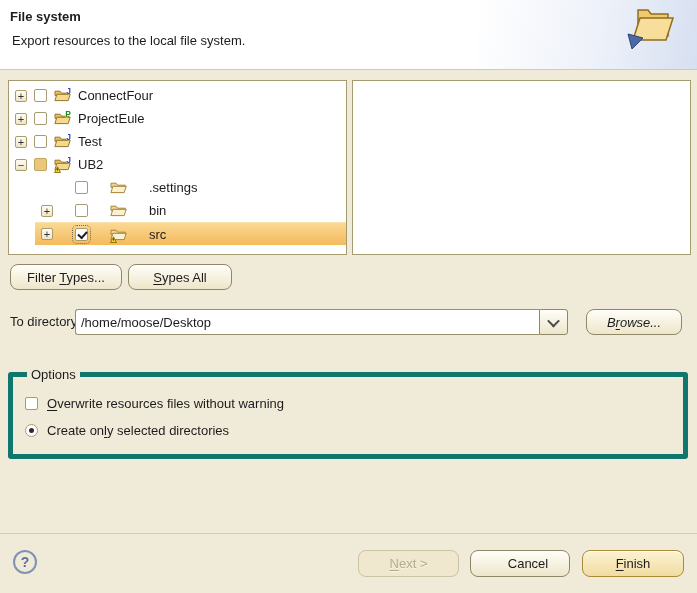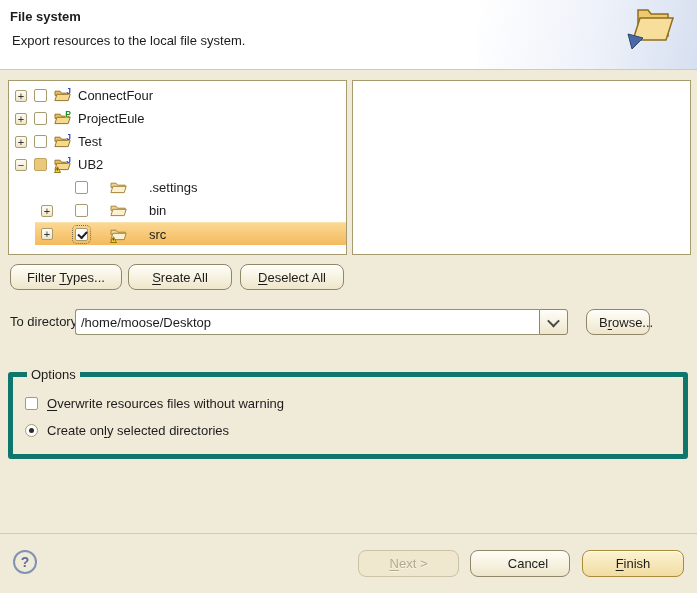--- a/index.html
+++ b/index.html
@@ -47,21 +47,21 @@
   .deselectall-btn{position:absolute;left:240px;top:264px;width:104px;}
 
   
   .dest-label{position:absolute;left:10px;top:309px;height:26px;line-height:26px;}
   .combo{position:absolute;left:75px;top:309px;width:493px;height:26px;display:flex;}
   .combo-input{flex:1;box-sizing:border-box;height:26px;border:1px solid #99906f;border-right:none;
     border-radius:3px 0 0 3px;padding:11px 5px;font-family:inherit;font-size:13px;color:#1c1c1c;background:#fff;outline:none;}
   .combo-drop{flex:0 0 29px;box-sizing:border-box;border:1px solid #908769;border-radius:0 3px 3px 0;
     background:linear-gradient(#fffef8,#eee6cb);display:flex;align-items:center;justify-content:center;}
   .chev{width:7px;height:7px;border-right:2px solid #4a4a4a;border-bottom:2px solid #4a4a4a;transform:rotate(45deg) translate(-1px,-1px);}
-  .browse-btn{position:absolute;left:586px;top:309px;width:64px;}
+  .browse-btn{position:absolute;left:586px;top:309px;width:96px;font-style:italic;}
 
   
   .options{position:absolute;left:8px;top:367px;width:680px;height:92px;box-sizing:border-box;
     border:5px solid #0f766e;border-radius:3px;margin:0;padding:8px 0 0 12px;}
   .options legend{padding:0 4px;margin-left:2px;}
   .opt-row{display:flex;align-items:center;gap:9px;height:27px;}
   .radio{flex:0 0 auto;width:13px;height:13px;box-sizing:border-box;background:#fff;border:1px solid #a79b72;border-radius:50%;
     display:inline-flex;align-items:center;justify-content:center;}
   .radio.on::after{content:'';width:5px;height:5px;border-radius:50%;background:#2c2c2c;}
 
@@ -162,22 +162,21 @@
               <rect x="3.1" y="12.4" width="0.9" height="2.1" fill="#4a3a00"></rect>
             </svg></span>
           <span class="tlabel">src</span>
         </div>
       </div>
   </div>
 
   <div class="preview-panel"></div>
 
   <button class="btn filter-btn"><span>Filter </span><span class="mn">T</span><span>ypes...</span></button>
-  <button class="btn selectall-btn"><span></span><span class="mn">S</span><span>reate All</span></button>
-  <button class="btn deselectall-btn"><span></span><span class="mn">D</span><span>eselect All</span></button>
+  <button class="btn selectall-btn"><span></span><span class="mn">S</span><span>ypes All</span></button>
 
   <div class="dest-label">To directory:</div>
   <div class="combo">
     <input class="combo-input" type="text" value="/home/moose/Desktop" style="">
     <div class="combo-drop">
       <span class="chev"></span>
     </div>
   </div>
   <button class="btn browse-btn"><span>B</span><span class="mn">r</span><span>owse...</span></button>
 

